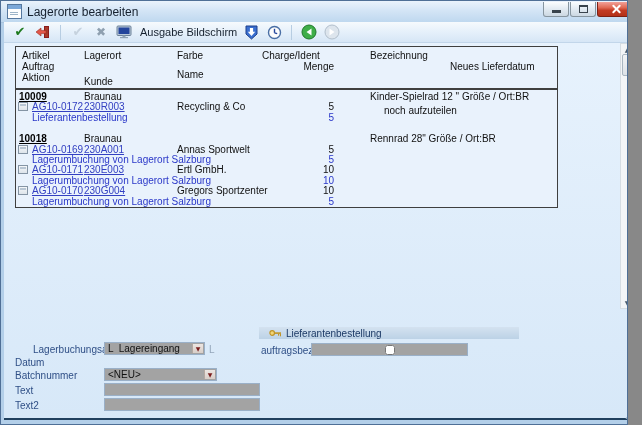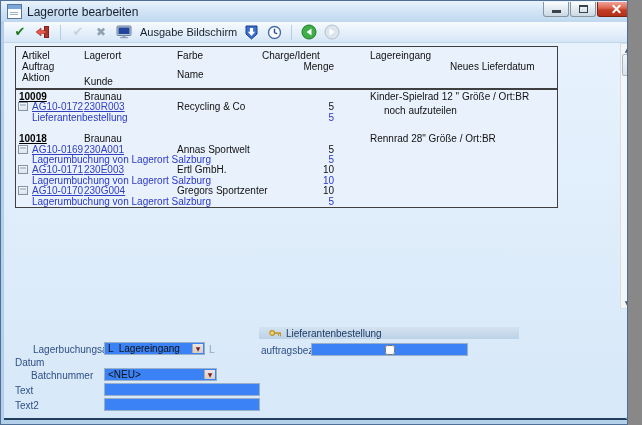--- a/index.html
+++ b/index.html
@@ -75,21 +75,21 @@
   .vs-up{top:0;} .vs-down{bottom:0;}
   .vs-thumb{position:absolute;left:1px;top:10px;width:10px;height:20px;background:linear-gradient(#f2f4f6,#dde2e7);
     border:1px solid #aab6c0;border-radius:2px;}
   
   .panel-band{position:absolute;height:12px;background:linear-gradient(#d4e2f0,#bcd2e6);
     display:flex;align-items:center;gap:4px;padding-left:10px;box-sizing:border-box;
     font-size:10px;color:#1c3a66;}
   .band-left{left:6px;top:326px;width:246px;}
   .band-right{left:258px;top:326px;width:260px;}
   .f-label{position:absolute;font-size:10px;color:#2f4f86;white-space:nowrap;}
-  .field{position:absolute;height:13px;box-sizing:border-box;background:#3b82f6;border:1px solid #9ab0c8;
+  .field{position:absolute;height:13px;box-sizing:border-box;background:#a3a3a3;border:1px solid #9ab0c8;
     font-size:10px;color:#111;}
   .field .val{display:block;padding:1px 0 0 3px;line-height:10px;white-space:pre;}
   input.field{padding:0 0 0 3px;font-family:"Liberation Sans",sans-serif;}
   .combo-arrow{position:absolute;right:1px;top:1px;bottom:1px;width:10px;
     background:linear-gradient(#ece6e2,#d8cec8);border-left:1px solid #b5a8a0;
     display:flex;align-items:center;justify-content:center;
     font-size:6px;color:#7a1d1d;font-family:"DejaVu Sans",sans-serif;cursor:pointer;}
   .suffix{position:absolute;font-size:10px;color:#93a5ba;}
   .cb-field{display:flex;align-items:center;justify-content:center;}
   .cb-field input{width:10px;height:10px;margin:0;accent-color:#4a6a9a;}
@@ -174,21 +174,21 @@
   </div>
 
   <div class="content"></div>
 
   <div class="grid">
     <div class="grid-header">
       <span class="h-artikel">Artikel</span>
       <span class="h-lagerort">Lagerort</span>
       <span class="h-farbe">Farbe</span>
       <span class="h-charge">Charge/Ident</span>
-      <span class="h-bez">Lagereingang</span>
+      <span class="h-bez">Bezeichnung</span>
       <span class="h-auftrag">Auftrag</span>
       <span class="h-kunde">Kunde</span>
       <span class="h-name">Name</span>
       <span class="h-menge">Menge</span>
       <span class="h-noch">noch aufzuteilen</span>
       <span class="h-neues">Neues Lieferdatum</span>
       <span class="h-aktion">Aktion</span>
     </div>
     <div class="grid-body">
         <div class="row">
@@ -258,21 +258,21 @@
 
   <span class="f-label" style="left:20px;top:343px;padding-left:12px;">Lagerbuchungsart</span>
   <div class="field" style="left:103px;top:341px;width:101px;">
     <span class="val">L  Lagereingang</span>
     <span class="combo-arrow">▼</span>
   </div>
   <span class="suffix" style="left:208px;top:343px;">L</span>
 
   <span class="f-label" style="left:14px;top:356px;">Datum</span>
 
-  <span class="f-label" style="left:30px;top:369px;text-align:center;">Batchnummer</span>
+  <span class="f-label" style="left:14px;top:369px;text-align:center;">Batchnummer</span>
   <div class="field" style="left:103px;top:367px;width:113px;">
     <span class="val">&lt;NEU&gt;</span>
     <span class="combo-arrow">▼</span>
   </div>
 
   <span class="f-label" style="left:14px;top:384px;">Text</span>
   <input class="field" style="left: 103px; top: 382px; width: 156px;" value="">
 
   <span class="f-label" style="left:14px;top:399px;">Text2</span>
   <input class="field" style="left: 103px; top: 397px; width: 156px;" value="">

